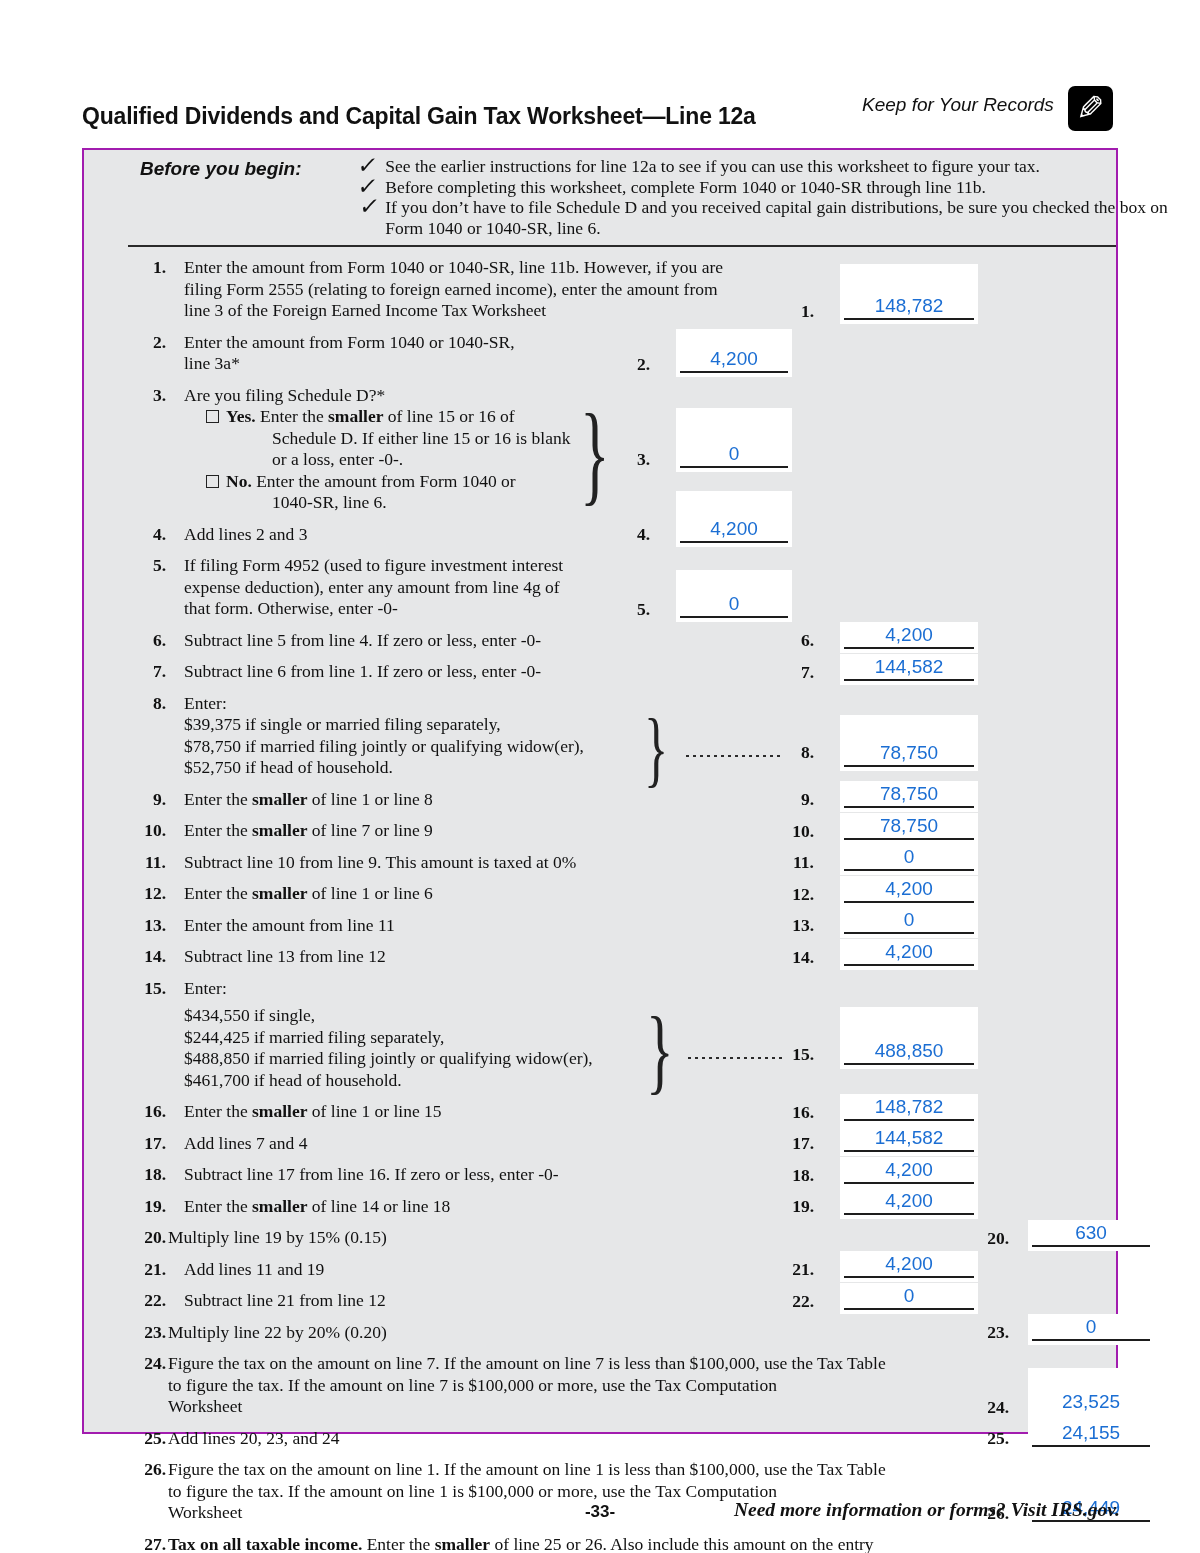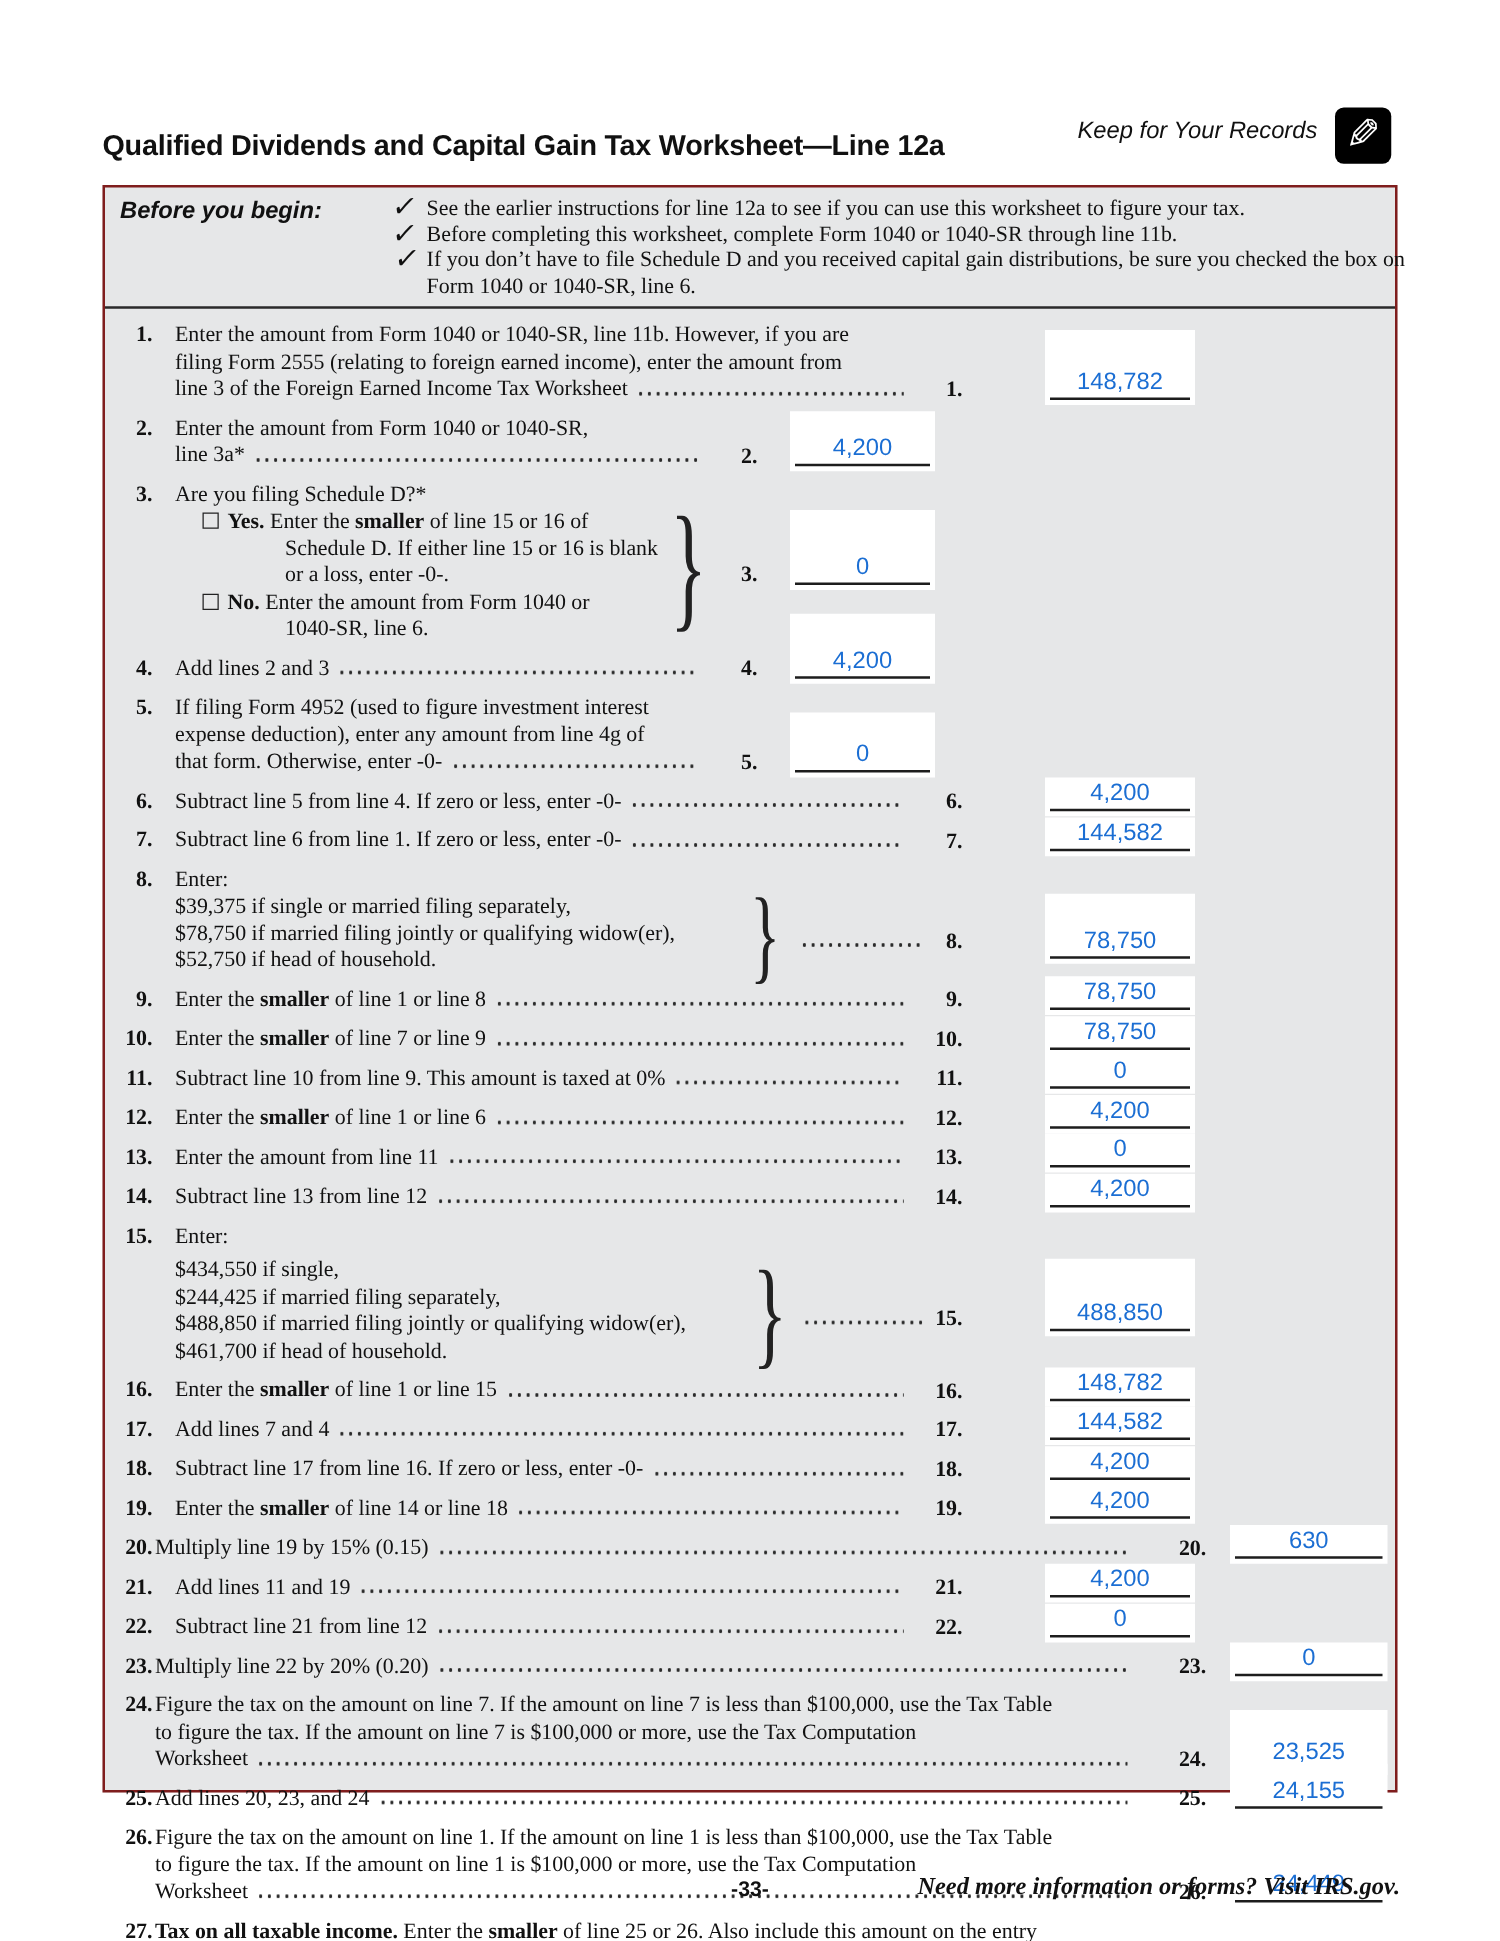--- a/index.html
+++ b/index.html
@@ -6,49 +6,49 @@
   html,body { background:#fff; }
   body { width:1200px; height:1553px; font-family:"Liberation Serif", serif; color:#111; position:relative; }
   .page { position:relative; width:1200px; height:1553px; overflow:hidden; }
 
   .title { position:absolute; left:82px; top:103px; font-family:"Liberation Sans", sans-serif; font-weight:bold; font-size:23px; letter-spacing:-0.2px; }
   .keep  { position:absolute; left:862px; top:94px; font-family:"Liberation Sans", sans-serif; font-style:italic; font-size:19px; }
   .pencil { position:absolute; left:1068px; top:86px; width:45px; height:45px; background:#000; border-radius:7px;
             display:flex; align-items:center; justify-content:center; color:#fff; }
   .pencil span { font-size:34px; transform:scaleX(-1); line-height:1; }
 
-  .ws { position:absolute; left:82px; top:148px; width:1036px; height:1286px; background:#e6e7e8; border:2px solid #7f1d1d; }
+  .ws { position:absolute; left:82px; top:148px; width:1036px; height:1286px; background:#e6e7e8; border:2px solid #a21caf;padding-left:44px; }
 
   .before { position:relative; border-bottom:2px solid #2a2a2a; padding:6px 10px 7px 12px; min-height:84px; }
   .before-label { position:absolute; left:12px; top:8px; font-family:"Liberation Sans", sans-serif; font-style:italic; font-weight:bold; font-size:19px; }
   .bitems { margin-left:218px; width:818px; }
   .bitem { display:flex; font-size:17.5px; line-height:20.5px; }
   .check { font-size:23px; line-height:20px; margin-right:8px; transform:skewX(-10deg); flex:0 0 auto; }
   .bitem .bt { flex:1; }
 
   .ws-body { position:relative; padding:10px 0 0 0; }
 
   .row { position:relative; margin:0 0 10px 0; }
   .num { position:absolute; left:4px; top:0; width:34px; text-align:right; font-weight:bold; font-size:17.5px; line-height:21.5px; }
   .text { margin-left:56px; font-size:17.5px; line-height:21.5px; }
   .w-mid { width:420px; } .w-right { width:585px; } .w-far { width:780px;margin-left:40px; }
-  .lline { display:flex; }
+  .lline { display:flex;flex-direction:column; }
   .lline .lt { white-space:nowrap; }
   .dots { flex:1 1 auto; margin:0 2px 0 7px;
           background-image:radial-gradient(circle, #2b2b2b 1.3px, rgba(0,0,0,0) 1.5px);
           background-repeat:repeat-x; background-position:0 calc(100% - 4px); background-size:7px 6px; }
   .dotseg { position:absolute; height:8px;
           background-image:radial-gradient(circle, #2b2b2b 1.3px, rgba(0,0,0,0) 1.5px);
           background-repeat:repeat-x; background-position:0 100%; background-size:7px 6px; }
 
   .seq { position:absolute; bottom:0; width:38px; text-align:right; font-weight:bold; font-size:17.5px; }
   .seq-mid { left:484px; } .seq-right { left:648px; } .seq-far { left:843px; }
 
   .box { position:absolute; bottom:-2px; height:31px; background:#fff; display:flex; align-items:flex-end; justify-content:center; }
-  .box-mid { left:548px; width:116px; } .box-right { left:752px; width:120px; } .box-far { left:884px; width:126px;margin-left:16px; }
+  .box-mid { left:548px; width:116px; } .box-right { left:712px; width:138px; } .box-far { left:884px; width:126px;margin-left:16px; }
   .box::after { content:""; position:absolute; left:4px; right:4px; bottom:4px; border-bottom:2.5px solid #1d1d1d; }
   .val { font-family:"Liberation Sans", sans-serif; color:var(--value-blue,#1b6ed3); font-size:19px; padding-bottom:9px; line-height:1; }
 
   .r1 .box { height:60px; }
   .r2 .box { height:48px; }
   .r3 .seq { bottom:44px; } .r3 .box { bottom:42px; height:64px; }
   .r4 .box { height:56px; }
   .r5 .box { height:52px; }
   .r8 .seq { bottom:16px; } .r8 .box { bottom:8px; height:56px; }
   .r15 .seq { bottom:26px; } .r15 .box { bottom:22px; height:62px; }

